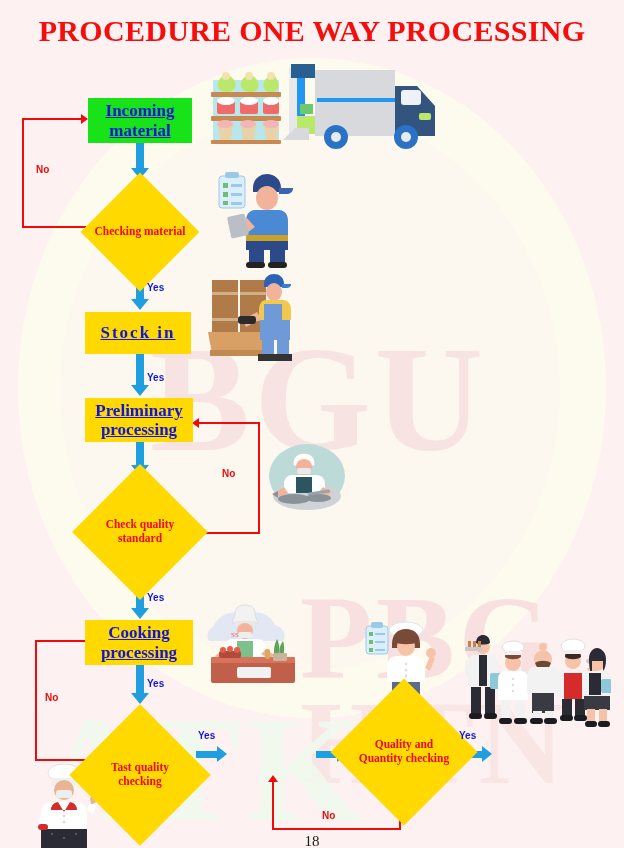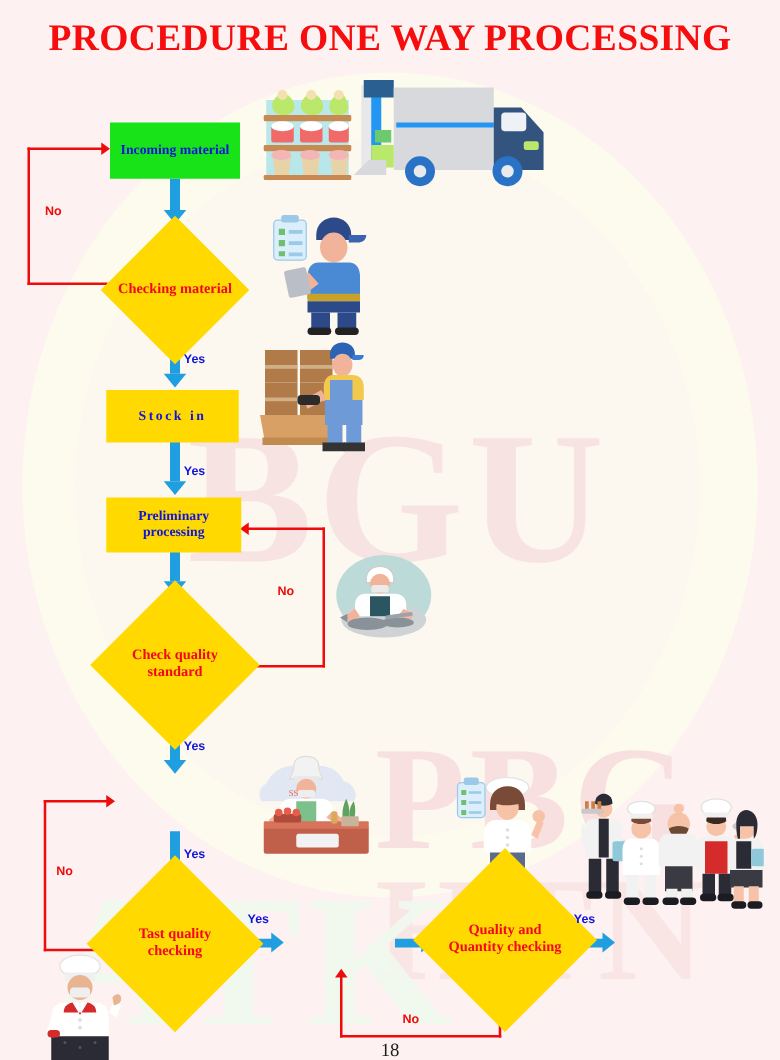--- a/index.html
+++ b/index.html
@@ -68,22 +68,23 @@
     position: absolute;
     z-index: 5;
     display: flex;
     align-items: center;
     justify-content: center;
     text-align: center;
     font-weight: bold;
     line-height: 1.14;
   }
   .box {
-    font-size: 11px;
+    font-size: 17px;
     padding: 3px 4px;
+    text-decoration: underline;
   }
   .box.green  { background: #18e318; color: #1015d8; }
   .box.yellow { background: #ffd900; color: #1015d8; }
 
   .dia-wrap { position: absolute; z-index: 5; }
   .dia-shape {
     position: absolute; inset: 0;
     background: #ffd900;
     transform: rotate(45deg);
   }
@@ -544,22 +545,25 @@
 
   <div class="node box yellow" style="left:85px;top:312px;width:106px;height:42px;">
     <span style="letter-spacing:2px;">Stock in</span>
   </div>
 
   <div class="dia-wrap" style="left:80px;top:484px;width:120px;height:96px;">
     <div class="dia-shape" style="left:12px;top:0px;width:96px;height:96px;"></div>
     <div class="dia-label" style="padding:0 18px;">Check quality standard</div>
   </div>
 
-
-  <div class="dia-wrap" style="left:84px;top:705px;width:112px;height:100px;">
+  <div class="node box yellow" style="left:85px;top:620px;width:108px;height:45px;">
+    <span>Cooking processing</span>
+  </div>
+
+  <div class="dia-wrap" style="left:84px;top:725px;width:112px;height:100px;">
     <div class="dia-shape" style="left:6px;top:0px;width:100px;height:100px;"></div>
     <div class="dia-label" style="padding:0 10px;">Tast quality checking</div>
   </div>
 
 
   <div class="dia-wrap" style="left:343px;top:700px;width:122px;height:104px;">
     <div class="dia-shape" style="left:9px;top:0px;width:104px;height:104px;"></div>
     <div class="dia-label" style="padding:0 12px;">Quality and Quantity checking</div>
   </div>
 

